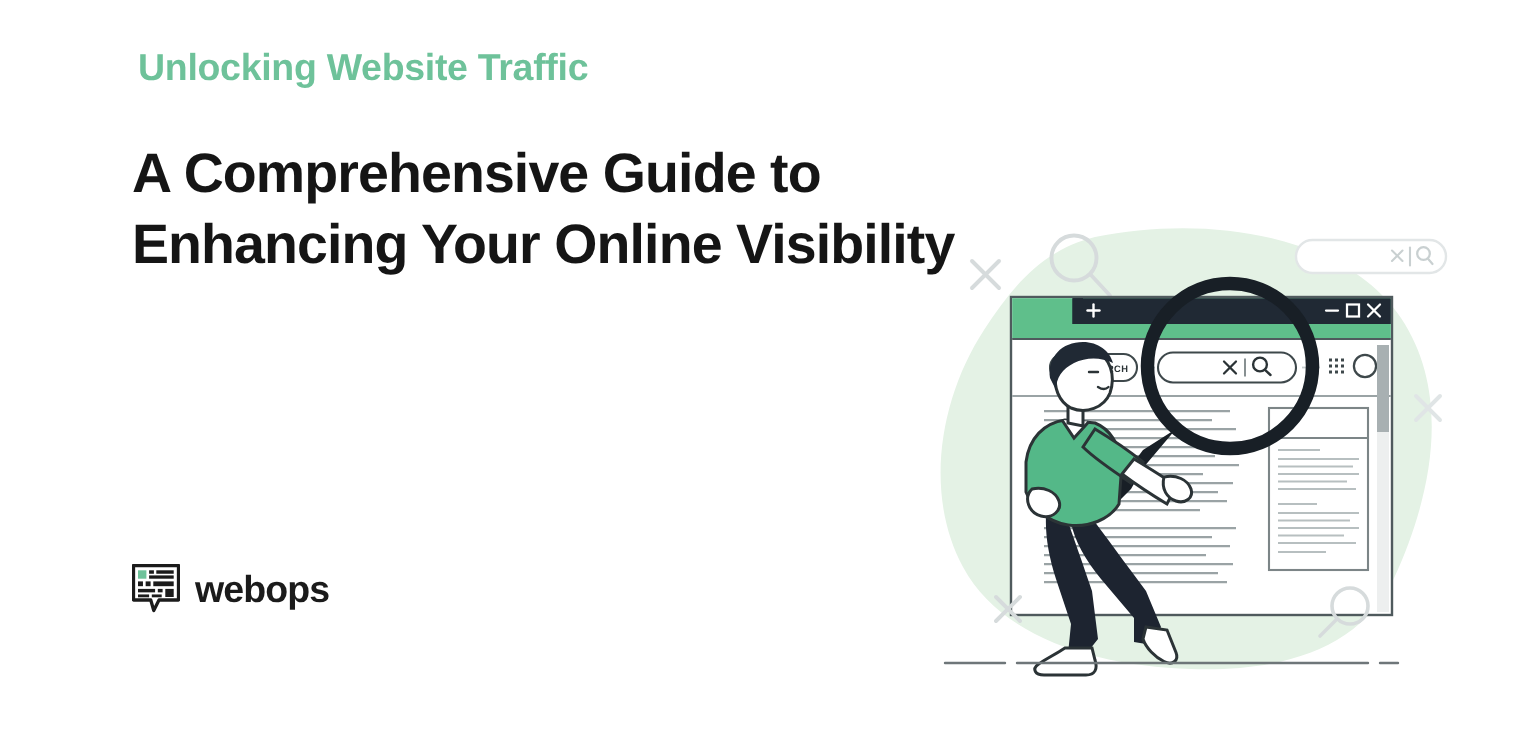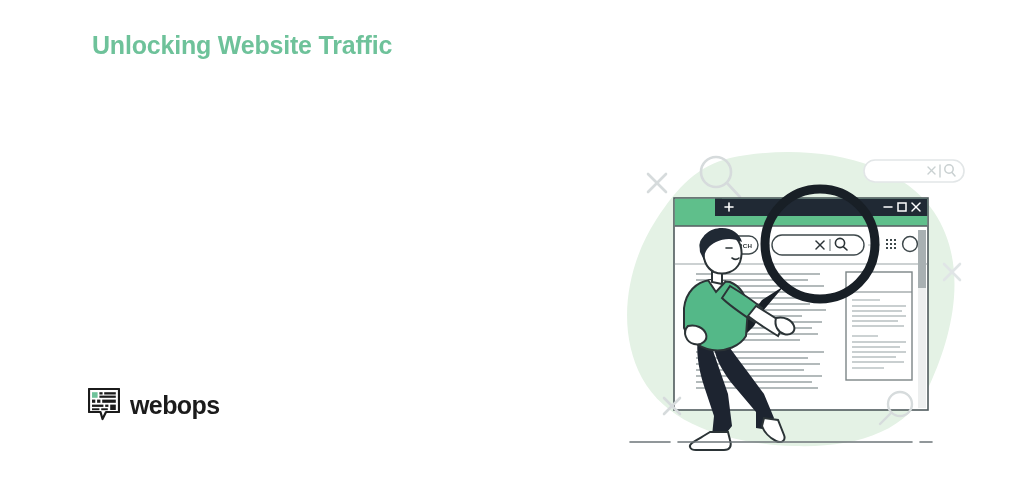--- a/index.html
+++ b/index.html
@@ -42,21 +42,21 @@
     color: #151515;
     line-height: 1.27;
     letter-spacing: -0.6px;
     margin: 0;
     max-width: 700px;
   }
   
   .logo {
     position: absolute;
     left: 88px;
-    top: 388px;
+    top: 376px;
     display: flex;
     align-items: center;
     gap: 10px;
   }
   .logo-mark {
     width: 32px;
     height: 34px;
     display: block;
   }
   .logo-text {
@@ -79,20 +79,21 @@
     height: 320px;
   }
 </style>
 </head>
 <body>
 
 <div class="banner">
 
   <div class="text-block">
     <div class="eyebrow">Unlocking Website Traffic</div>
+    <h1 class="headline">A Comprehensive Guide to Enhancing Your Online Visibility</h1>
   </div>
 
   <div class="logo">
     <span class="logo-mark">
       <svg viewBox="0 0 32 34" xmlns="http://www.w3.org/2000/svg">
         <path d="M1 1 H31 V24 H18 L14.5 31 L12.5 24 H1 Z" fill="#ffffff" stroke="#1b1b1b" stroke-width="2.2" stroke-linejoin="round"></path>
         <rect x="4" y="4.2" width="5.6" height="5.6" fill="#6EC29A"></rect>
         <rect x="11.4" y="4.2" width="3.2" height="2.3" fill="#1b1b1b"></rect>
         <rect x="16.2" y="4.2" width="11.6" height="2.3" fill="#1b1b1b"></rect>
         <rect x="11.4" y="7.6" width="16.4" height="2.2" fill="#1b1b1b"></rect>

